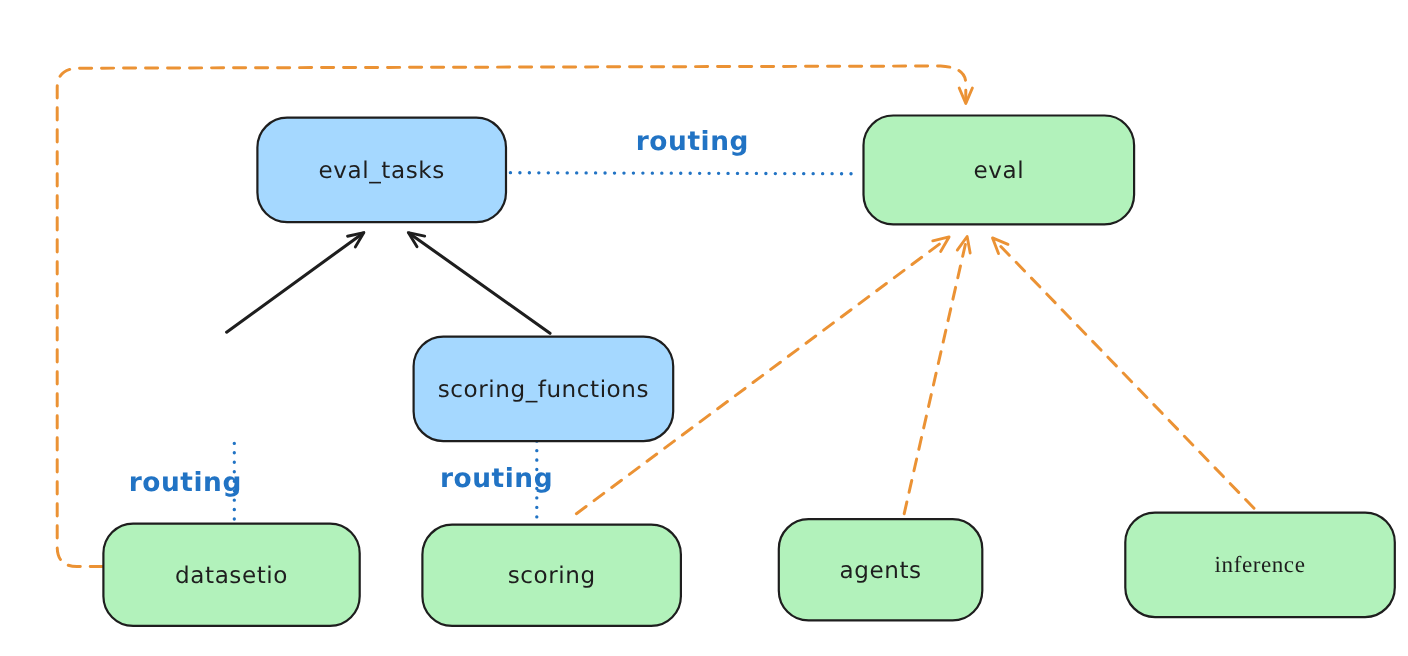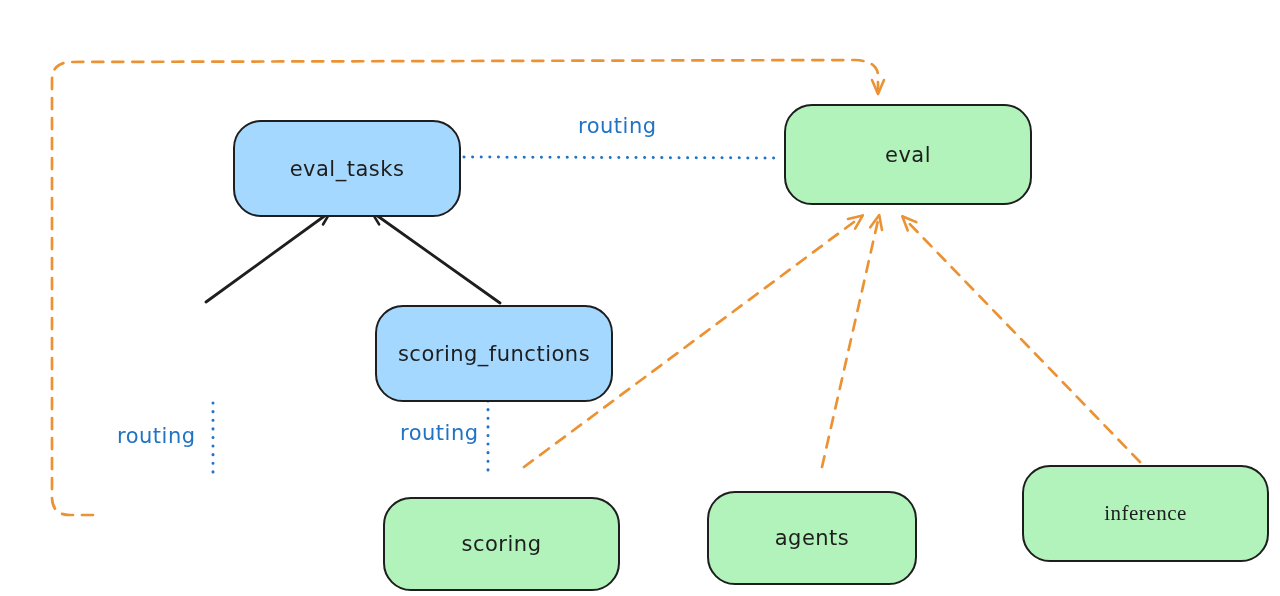--- a/index.html
+++ b/index.html
@@ -31,22 +31,22 @@
     font-size: 21px;
     letter-spacing: 0.5px;
     box-sizing: border-box;
     z-index: 2;
   }
   .node.blue  { background: var(--blue-fill, #a5d8ff); }
   .node.green { background: var(--green-fill, #b2f2bb); }
   .edge-label {
     position: absolute;
     color: var(--routing-blue, #2173c4);
-    font-weight: 400;
-    font-size: 21px;
+    font-weight: 700;
+    font-size: 24px;
     letter-spacing: 0.5px;
     z-index: 3;
   }
   .black-line {
     stroke: var(--node-stroke, #1e1e1e);
     stroke-width: 2.8;
     fill: none;
     stroke-linecap: round;
   }
   .blue-dotted {
@@ -87,39 +87,42 @@
     <path class="blue-dotted" d="M 464,157 L 782,158"></path>
     <path class="blue-dotted" d="M 213,403 L 213,472"></path>
     <path class="blue-dotted" d="M 488,401 L 488,470"></path>
 
     <path class="orange-dashed" d="M 524,467 L 862,216" marker-end="url(#arrow-orange)"></path>
     <path class="orange-dashed" d="M 822,467 L 879,216" marker-end="url(#arrow-orange)"></path>
     <path class="orange-dashed" d="M 1140,462 L 903,217" marker-end="url(#arrow-orange)"></path>
     <path class="orange-dashed" d="M 93,515 L 70,515 Q 52,515 52,497 L 52,80 Q 52,62 72,62 L 855,60 Q 878,61 878,76 L 878,93" marker-end="url(#arrow-orange)"></path>
   </svg>
 
-  <div class="node blue" style="left:233px;  top:106px; width:228px; height:97px;margin-top:14px;">
+  <div class="node blue" style="left:233px;  top:106px; width:228px; height:97px;">
     <span>eval_tasks</span>
   </div>
 
   <div class="node green" style="left:784px;  top:104px; width:248px; height:101px;">
     <span>eval</span>
   </div>
 
 
   <div class="node blue" style="left:375px;  top:305px; width:238px; height:97px;">
     <span>scoring_functions</span>
   </div>
 
+  <div class="node green" style="left:93px;   top:475px; width:235px; height:95px;">
+    <span>datasetio</span>
+  </div>
 
-  <div class="node green" style="left:383px;  top:497px; width:237px; height:94px;">
+  <div class="node green" style="left:383px;  top:476px; width:237px; height:94px;">
     <span>scoring</span>
   </div>
 
-  <div class="node green" style="left:707px;  top:491px; width:210px; height:94px;">
+  <div class="node green" style="left:707px;  top:471px; width:187px; height:94px;">
     <span>agents</span>
   </div>
 
   <div class="node green" style="left:1022px; top:465px; width:247px; height:97px;font-family:Liberation Serif, serif;">
     <span>inference</span>
   </div>
 
   <div class="edge-label" style="left:578px; top:114px;">routing</div>
   <div class="edge-label" style="left:117px; top:424px;">routing</div>
   <div class="edge-label" style="left:400px; top:421px;">routing</div>

